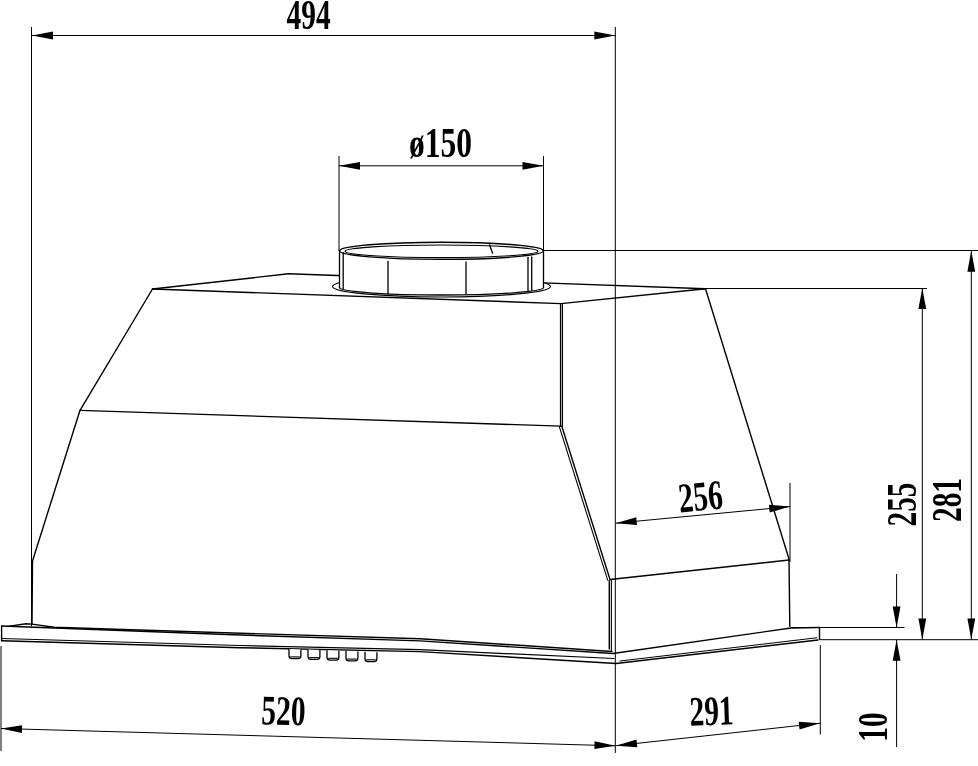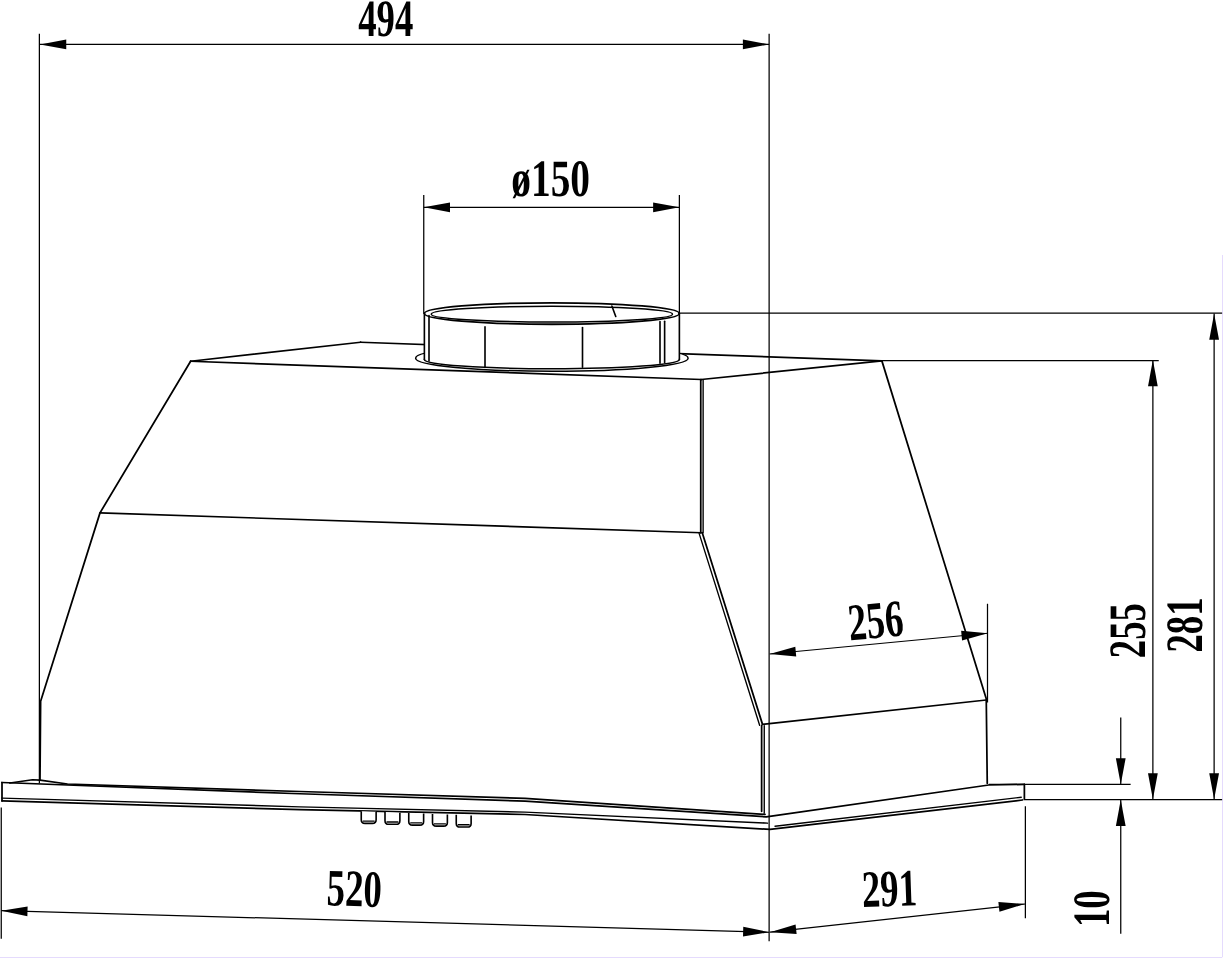--- a/index.html
+++ b/index.html
@@ -1,16 +1,16 @@
 <!DOCTYPE html>
 <html><head>
 <meta charset="utf-8">
 <style>
   html,body{margin:0;padding:0;background:#ffffff;}
-  #wrap{width:978px;height:766px;position:relative;background:#8b5cf6;overflow:hidden;}
+  #wrap{width:978px;height:766px;position:relative;background:#bef264;overflow:hidden;}
   svg{display:block;}
   text{font-family:"Liberation Serif", serif;font-weight:bold;fill:#000;}
 </style>
 </head>
 <body>
 <div id="wrap">
 <svg width="978" height="766" viewBox="0 0 978 766">
 <rect x="0" y="0" width="978" height="766" fill="#ffffff"></rect>
 <g stroke="#000" stroke-width="1.4" fill="none" stroke-linecap="round" stroke-linejoin="round">
 

